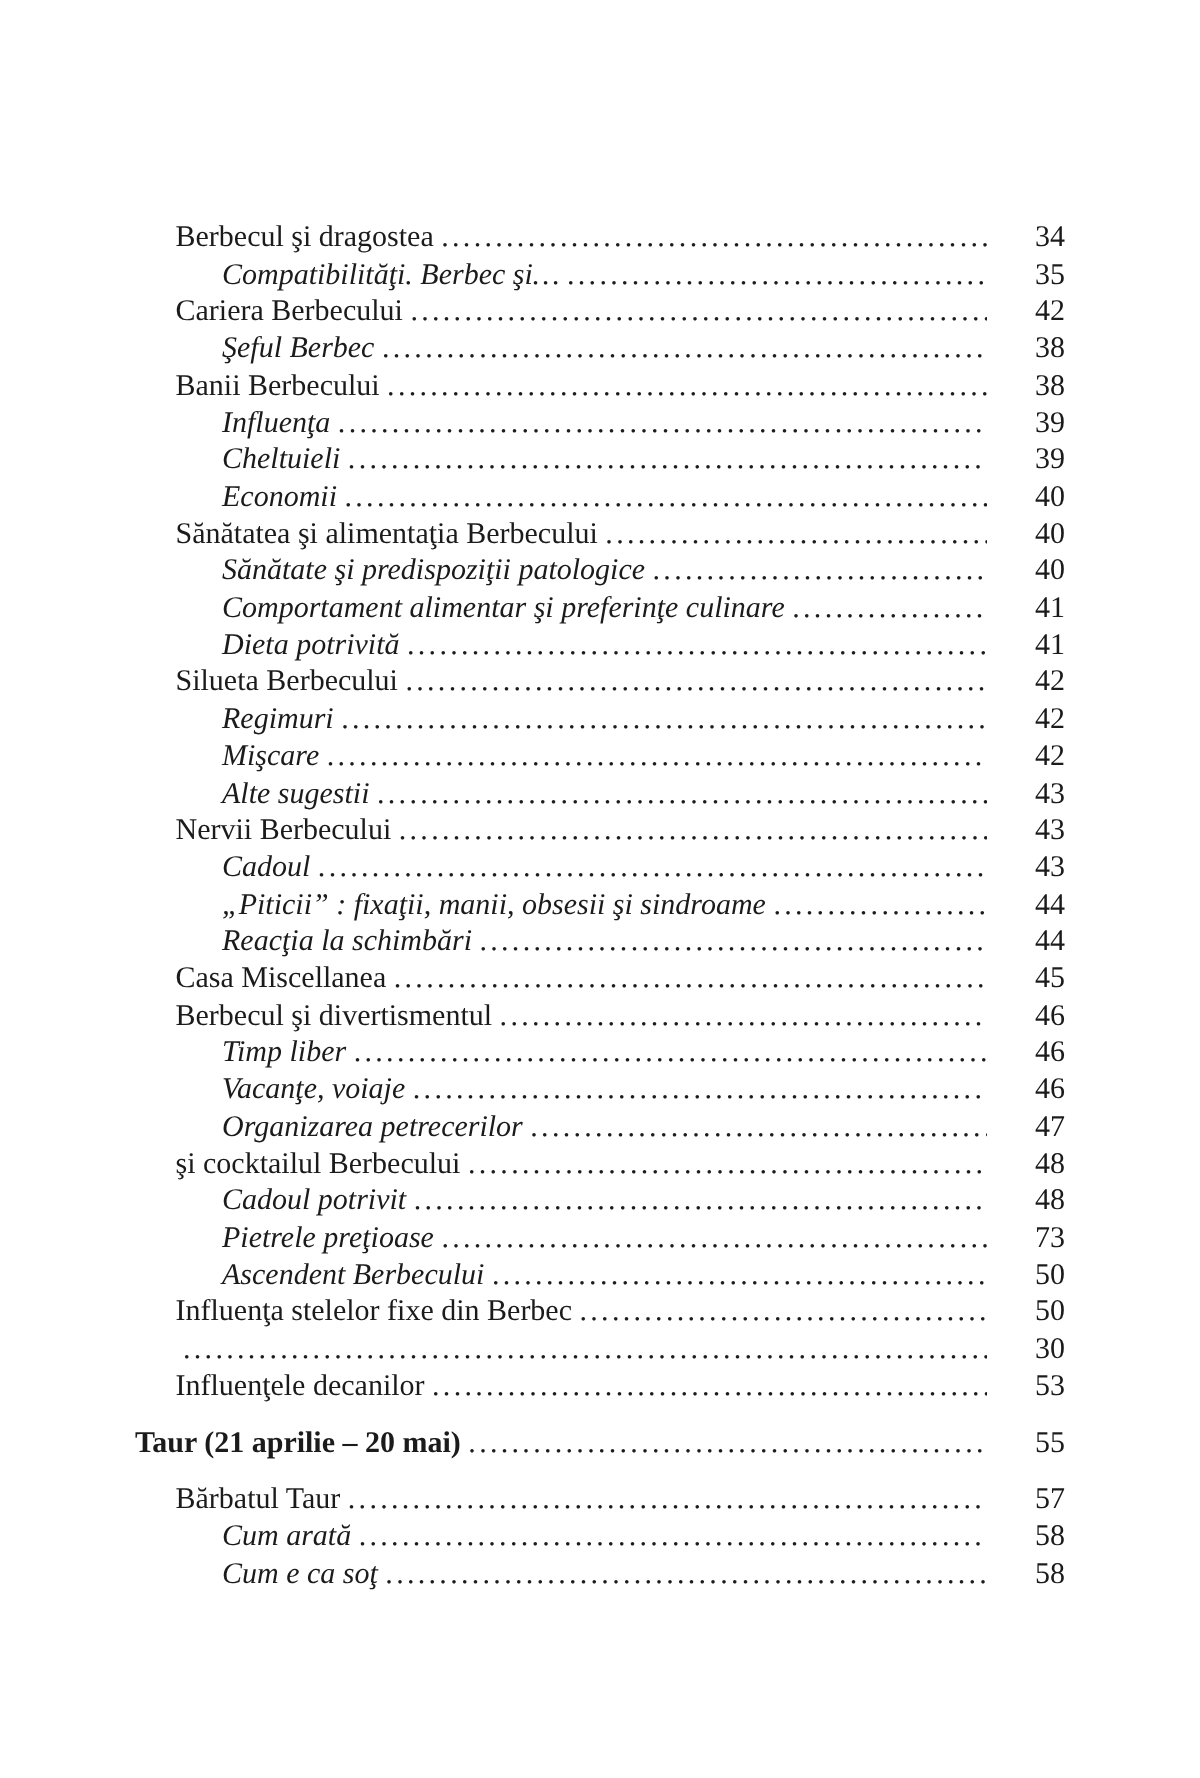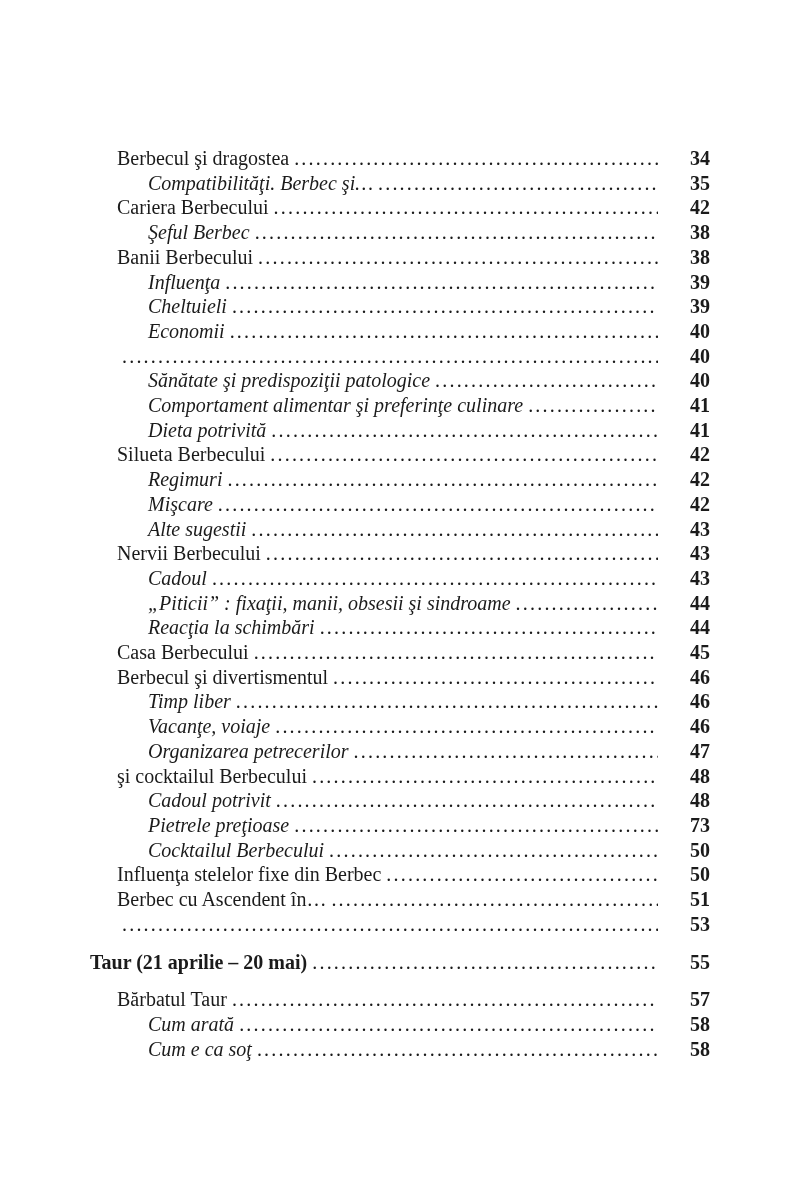--- a/index.html
+++ b/index.html
@@ -59,21 +59,21 @@
     margin-left: 5px;
     font-style: normal;
     font-weight: normal;
   }
   .page-num {
     flex: 0 0 auto;
     min-width: 28px;
     margin-left: 24px;
     text-align: right;
     font-style: normal;
-    font-weight: bold;
+    font-weight: normal;
   }
 </style>
 </head>
 <body>
 
 <div class="page">
   <div class="toc-list">
       <div class="toc-row level-1">
     <span class="label">Berbecul şi dragostea</span>
     <span class="dots">............................................................................................................................................................................................................................................................................................................</span>
@@ -108,20 +108,21 @@
     <span class="label">Cheltuieli</span>
     <span class="dots">............................................................................................................................................................................................................................................................................................................</span>
     <span class="page-num">39</span>
   </div>
       <div class="toc-row level-2">
     <span class="label">Economii</span>
     <span class="dots">............................................................................................................................................................................................................................................................................................................</span>
     <span class="page-num">40</span>
   </div>
       <div class="toc-row level-1">
+    <span class="label">Sănătatea şi alimentaţia Berbecului</span>
     <span class="dots">............................................................................................................................................................................................................................................................................................................</span>
     <span class="page-num">40</span>
   </div>
       <div class="toc-row level-2">
     <span class="label">Sănătate şi predispoziţii patologice</span>
     <span class="dots">............................................................................................................................................................................................................................................................................................................</span>
     <span class="page-num">40</span>
   </div>
       <div class="toc-row level-2">
     <span class="label">Comportament alimentar şi preferinţe culinare</span>
@@ -167,21 +168,21 @@
     <span class="label">„Piticii” : fixaţii, manii, obsesii şi sindroame</span>
     <span class="dots">............................................................................................................................................................................................................................................................................................................</span>
     <span class="page-num">44</span>
   </div>
       <div class="toc-row level-2">
     <span class="label">Reacţia la schimbări</span>
     <span class="dots">............................................................................................................................................................................................................................................................................................................</span>
     <span class="page-num">44</span>
   </div>
       <div class="toc-row level-1">
-    <span class="label">Casa Berbecului</span>
+    <span class="label">Casa Miscellanea</span>
     <span class="dots">............................................................................................................................................................................................................................................................................................................</span>
     <span class="page-num">45</span>
   </div>
       <div class="toc-row level-1">
     <span class="label">Berbecul şi divertismentul</span>
     <span class="dots">............................................................................................................................................................................................................................................................................................................</span>
     <span class="page-num">46</span>
   </div>
       <div class="toc-row level-2">
     <span class="label">Timp liber</span>
@@ -207,35 +208,35 @@
     <span class="label">Cadoul potrivit</span>
     <span class="dots">............................................................................................................................................................................................................................................................................................................</span>
     <span class="page-num">48</span>
   </div>
       <div class="toc-row level-2">
     <span class="label">Pietrele preţioase</span>
     <span class="dots">............................................................................................................................................................................................................................................................................................................</span>
     <span class="page-num">73</span>
   </div>
       <div class="toc-row level-2">
-    <span class="label">Cocktailul Berbecului</span>
+    <span class="label">Ascendent Berbecului</span>
     <span class="dots">............................................................................................................................................................................................................................................................................................................</span>
     <span class="page-num">50</span>
   </div>
       <div class="toc-row level-1">
     <span class="label">Influenţa stelelor fixe din Berbec</span>
     <span class="dots">............................................................................................................................................................................................................................................................................................................</span>
     <span class="page-num">50</span>
   </div>
       <div class="toc-row level-1">
-    <span class="label">Berbec cu Ascendent în…</span>
-    <span class="dots">............................................................................................................................................................................................................................................................................................................</span>
-    <span class="page-num">51</span>
-  </div>
-      <div class="toc-row level-1">
+    <span class="dots">............................................................................................................................................................................................................................................................................................................</span>
+    <span class="page-num">30</span>
+  </div>
+      <div class="toc-row level-1">
+    <span class="label">Influenţele decanilor</span>
     <span class="dots">............................................................................................................................................................................................................................................................................................................</span>
     <span class="page-num">53</span>
   </div>
       <div class="toc-row level-0 space-before">
     <span class="label">Taur (21 aprilie – 20 mai)</span>
     <span class="dots">............................................................................................................................................................................................................................................................................................................</span>
     <span class="page-num">55</span>
   </div>
       <div class="toc-row level-1 space-before">
     <span class="label">Bărbatul Taur</span>

